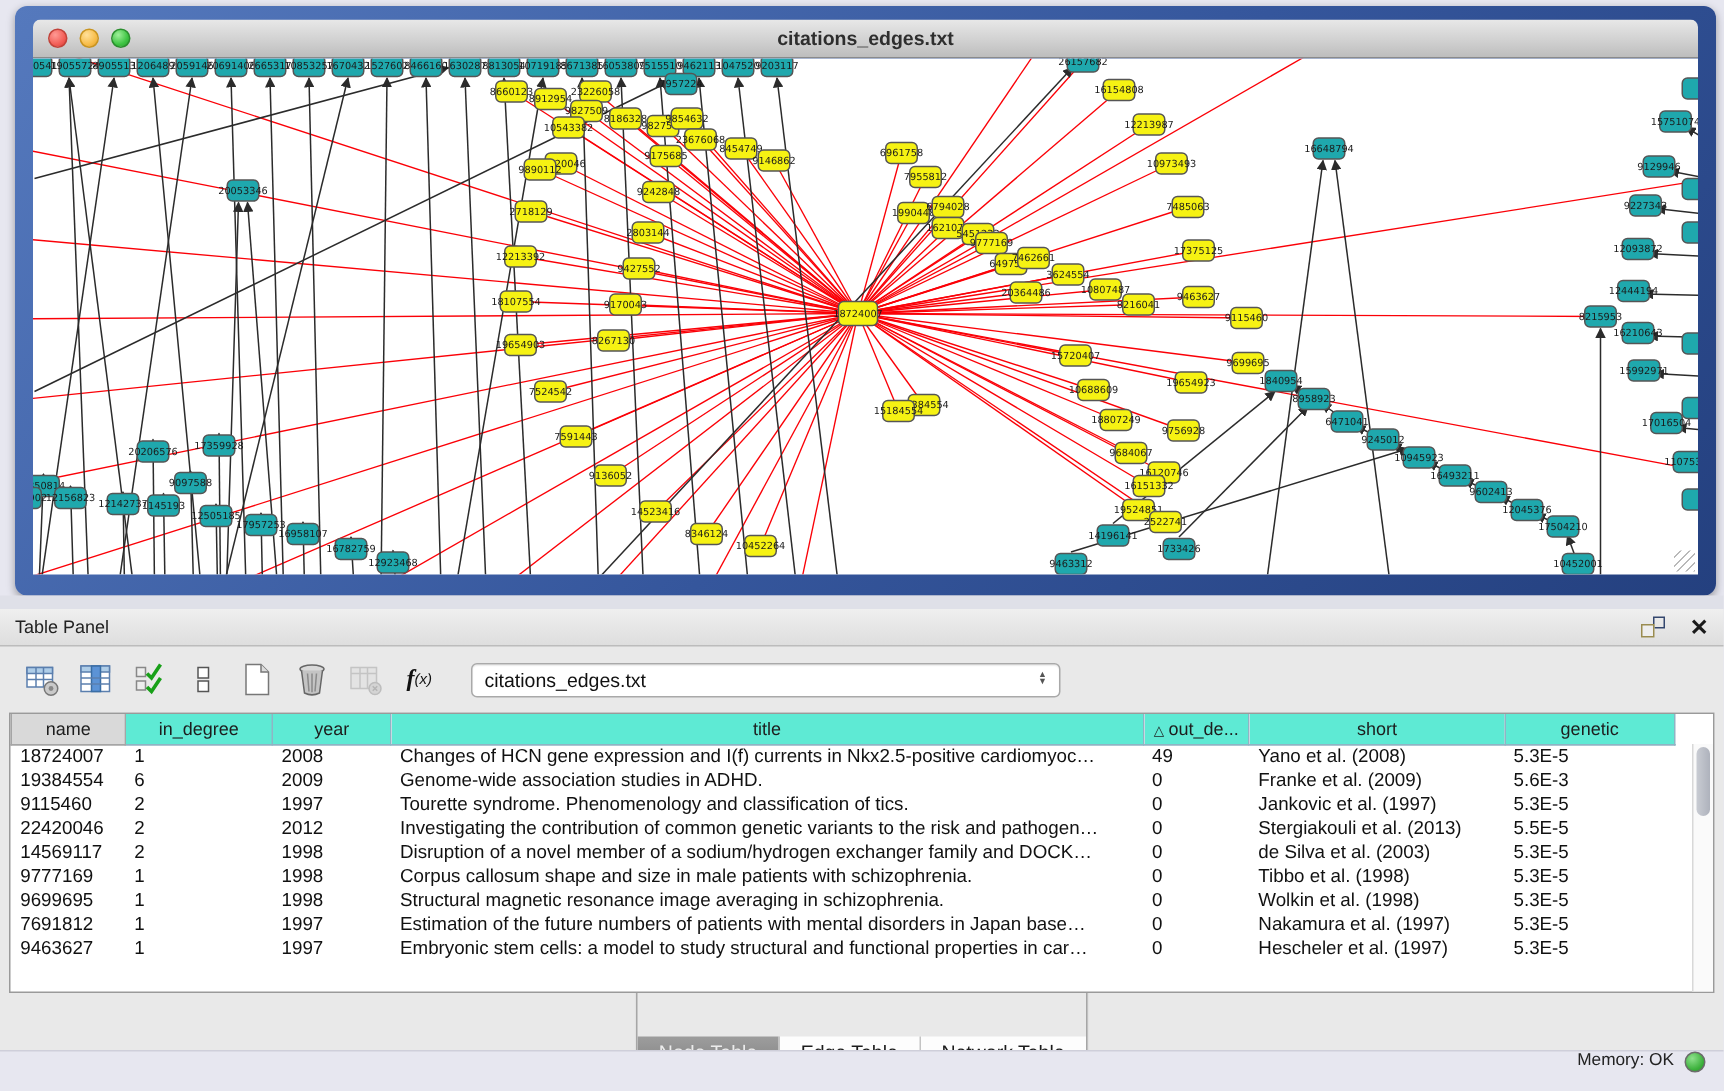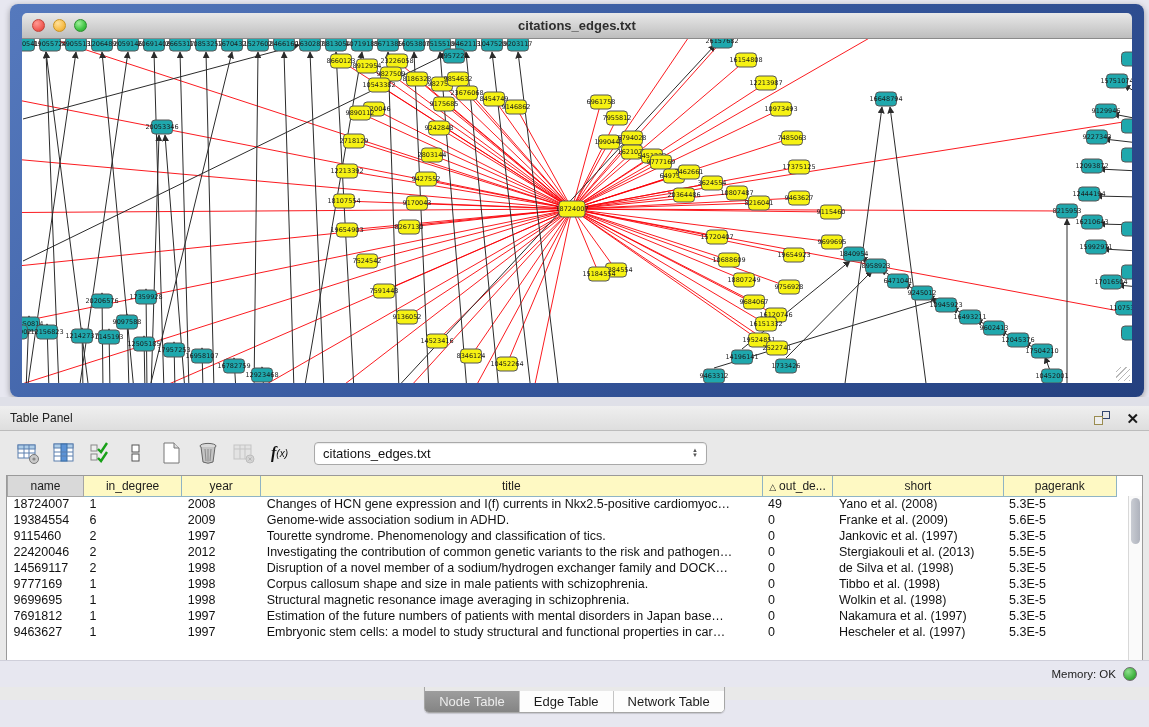--- a/index.html
+++ b/index.html
@@ -45,39 +45,39 @@
   .fx .sub { font-size:10px; font-style:italic; }
   .combo { margin-left:12px; width:393px; height:23px; background:#fff; border:1px solid #a9a9a9;
     border-radius:4px; display:flex; align-items:center; padding:0 8px; font-size:13px; color:#111;
     box-shadow:inset 0 1px 1px rgba(0,0,0,.08); cursor:pointer; }
   .combo .cval { flex:1; }
   .combo .arrows { display:flex; flex-direction:column; font-size:6px; color:#555; line-height:5px; }
 
   .table-wrap { position:relative; margin:0 6px; height:187px; background:#fff; border:1px solid #9a9a9a; }
   table.grid { border-collapse:collapse; table-layout:fixed; width:1110px; font-size:12.5px; }
   table.grid th { height:20px; font-weight:normal; font-size:12px; color:#1d1d1d; text-align:center;
-    background:#fef9c3; border:1px solid #8fb4c4; border-top:none; overflow:hidden; white-space:nowrap; }
+    background:#5eead4; border:1px solid #8fb4c4; border-top:none; overflow:hidden; white-space:nowrap; }
   table.grid th.gray { background:#d9d9d9; border-color:#a5a5a5; }
   table.grid td { height:16px; padding:0 0 0 6px; color:#111; white-space:nowrap; overflow:hidden;
     text-overflow:clip; }
   .sort-tri { font-size:9px; margin-right:3px; }
   .vscroll { position:absolute; right:0; top:20px; bottom:0; width:14px; background:#fafafa; border-left:1px solid #d8d8d8; }
   .vthumb { position:absolute; left:2px; top:2px; width:9px; height:46px; border-radius:5px;
     background:linear-gradient(90deg,#c9ccd3,#aeb2bc); }
 
   .tabs-row { height:31px; display:flex; align-items:center; justify-content:center; }
   .seg { display:flex; border:1px solid #a6a6a6; border-radius:5px; overflow:hidden;
     box-shadow:0 1px 1px rgba(0,0,0,.15); }
   .seg .tab { height:21px; line-height:21px; padding:0 14px; font-size:13px; background:#fdfdfd;
     color:#1c1c1c; border-right:1px solid #c4c4c4; cursor:pointer;margin-top:47px; }
   .seg .tab:last-child { border-right:none; }
   .seg .tab.sel { background:linear-gradient(#9d9d9d,#848484); color:#ececec; }
 
-  .statusbar { position:absolute; left:0; top:660px; width:1149px; height:27px; background:#e7e7f0;
-    border-top:1px solid #cfcfda; display:flex; align-items:center; justify-content:flex-end; padding:0 12px; gap:7px; }
+  .statusbar { position:absolute; left:0; top:700px; width:1149px; height:27px; background:#e7e7f0;
+    border-top:1px solid #cfcfda; display:flex; align-items:flex-start; justify-content:flex-end; padding:0 12px; gap:7px; }
   .statusbar .mem { font-size:11.5px; color:#222; }
   .mem-dot { width:14px; height:14px; border-radius:50%; border:1px solid #6c6c6c;
     background:radial-gradient(circle at 35% 30%,#8ee08c,#3cb13c 65%,#2a8f2a); }
 </style>
 </head>
 <body>
 
 <div class="net-window">
   <div class="titlebar">
     <div class="traffic">
@@ -848,41 +848,41 @@
   <div class="table-wrap">
     <table class="grid">
       <thead>
           <tr id="thead-row">
             <th class="gray" style="width: 75px;">name</th>
             <th style="width: 97px;">in_degree</th>
             <th style="width: 78px;">year</th>
             <th style="width: 495px;">title</th>
             <th style="width: 70px;"><span class="sort-tri">△</span>out_de...</th>
             <th style="width: 168px; margin-top: 38px;">short</th>
-            <th style="width: 112px;">pagerank</th>
+            <th style="width: 112px;">genetic</th>
           </tr>
         </thead>
       <tbody id="tbody">
           <tr>
             <td>18724007</td>
             <td>1</td>
             <td>2008</td>
             <td>Changes of HCN gene expression and I(f) currents in Nkx2.5-positive cardiomyoc…</td>
             <td>49</td>
             <td>Yano et al. (2008)</td>
             <td>5.3E-5</td>
           </tr>
           <tr>
             <td>19384554</td>
             <td>6</td>
             <td>2009</td>
-            <td>Genome-wide association sodium in ADHD.</td>
+            <td>Genome-wide association studies in ADHD.</td>
             <td>0</td>
             <td>Franke et al. (2009)</td>
-            <td>5.6E-5</td>
+            <td>5.6E-3</td>
           </tr>
           <tr>
             <td>9115460</td>
             <td>2</td>
             <td>1997</td>
             <td>Tourette syndrome. Phenomenology and classification of tics.</td>
             <td>0</td>
             <td>Jankovic et al. (1997)</td>
             <td>5.3E-5</td>
           </tr>
@@ -894,21 +894,21 @@
             <td>0</td>
             <td>Stergiakouli et al. (2013)</td>
             <td>5.5E-5</td>
           </tr>
           <tr>
             <td>14569117</td>
             <td>2</td>
             <td>1998</td>
             <td>Disruption of a novel member of a sodium/hydrogen exchanger family and DOCK…</td>
             <td>0</td>
-            <td>de Silva et al. (1998)</td>
+            <td>de Silva et al. (2003)</td>
             <td>5.3E-5</td>
           </tr>
           <tr>
             <td>9777169</td>
             <td>1</td>
             <td>1998</td>
             <td>Corpus callosum shape and size in male patients with schizophrenia.</td>
             <td>0</td>
             <td>Tibbo et al. (1998)</td>
             <td>5.3E-5</td>

